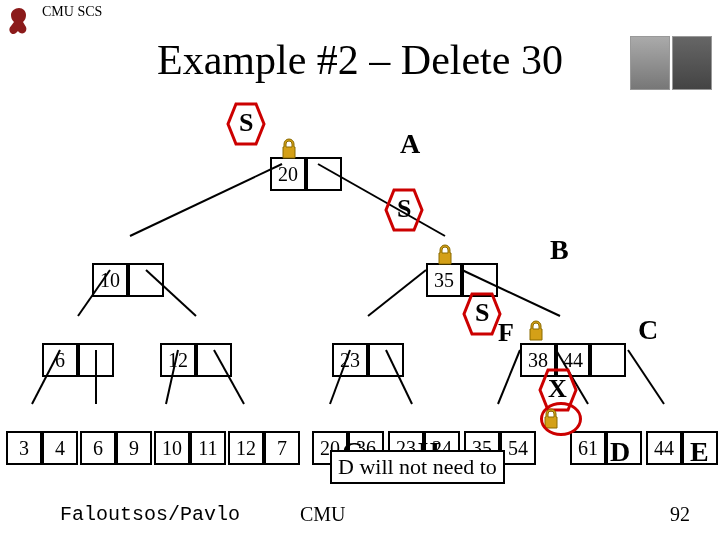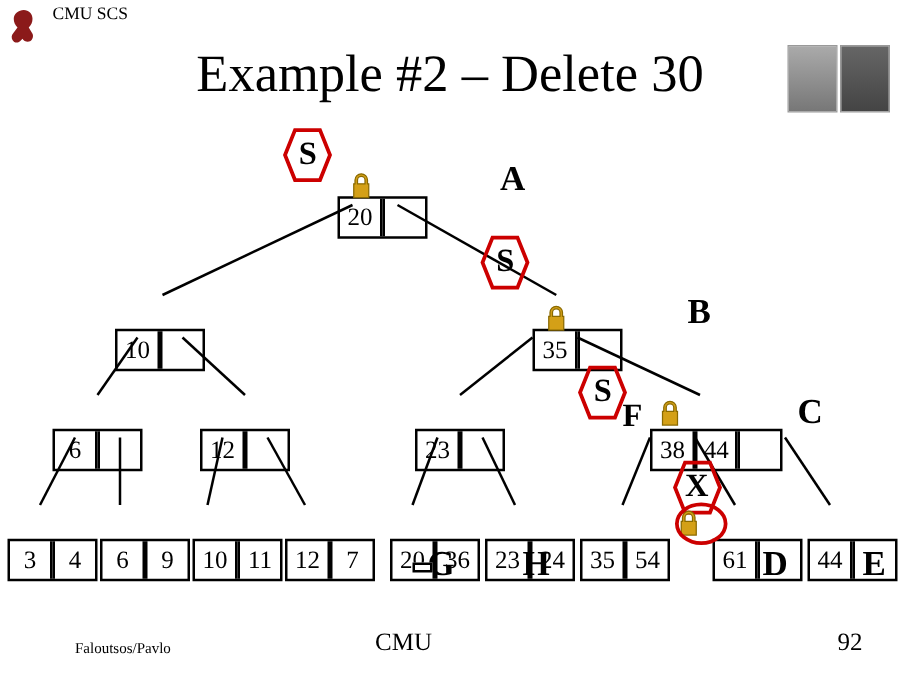--- a/index.html
+++ b/index.html
@@ -42,21 +42,22 @@
     top: 36px;
     left: 0;
     width: 720px;
     text-align: center;
     font-size: 42px;
   }
   .footer-l {
     position: absolute;
     bottom: 14px;
     left: 60px;
-    font-size: 12px;
+    font-size: 20px;
+    font-family: Liberation Mono, monospace;
   }
   .footer-c {
     position: absolute;
     bottom: 14px;
     left: 300px;
     font-size: 20px;
   }
   .footer-r {
     position: absolute;
     bottom: 14px;
@@ -290,17 +291,18 @@
 </div>
 
 <div class="circle-target" style="left:540px; top:402px;"></div>
 
 <div class="nlabel" style="left:342px; top:436px;">G</div>
 <div class="nlabel" style="left:418px; top:436px;">H</div>
 <div class="nlabel" style="left:610px; top:436px;">D</div>
 <div class="nlabel" style="left:690px; top:436px;">E</div>
 
 <div class="annotation" style="left:330px; top:450px;">
+  <div>D will not need to</div>
 </div>
 
 <div class="footer-l">Faloutsos/Pavlo</div>
 <div class="footer-c">CMU</div>
 <div class="footer-r">92</div>
 
 </body></html>

